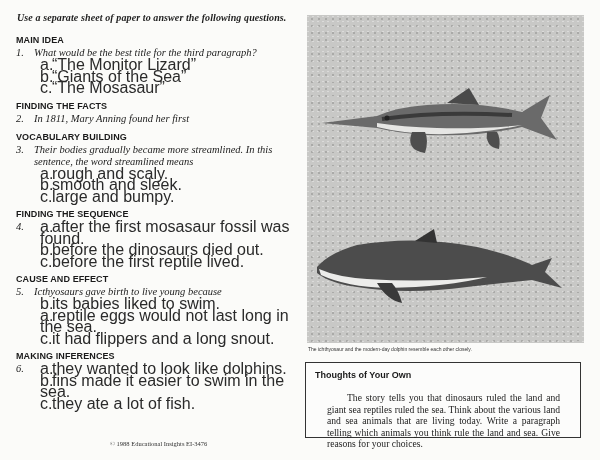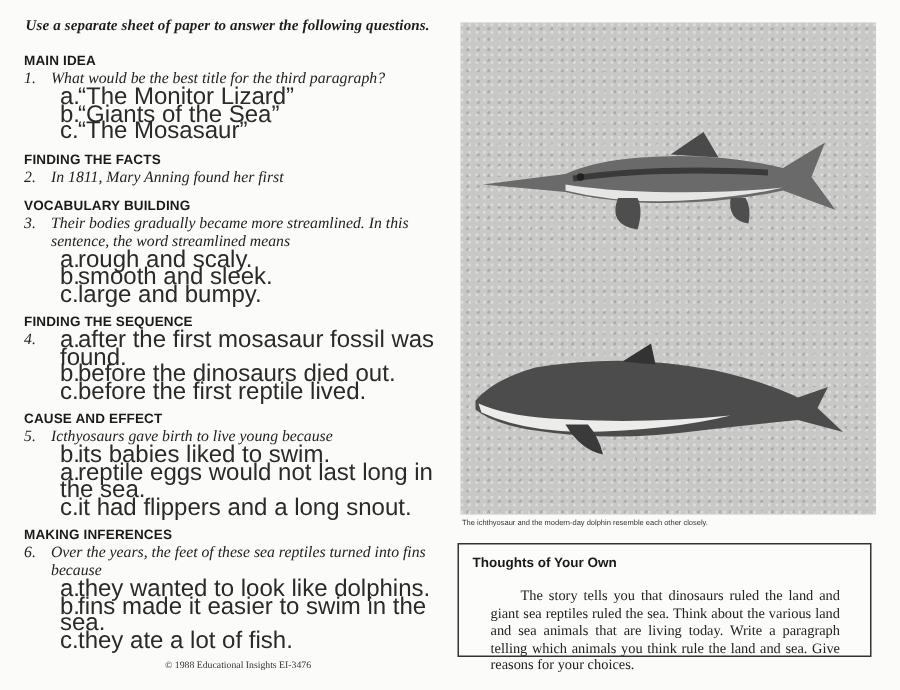--- a/index.html
+++ b/index.html
@@ -119,21 +119,20 @@
     <ul class="opts">
       <li><span class="opt-letter">b.</span><span>its babies liked to swim.</span></li>
       <li><span class="opt-letter">a.</span><span>reptile eggs would not last long in the sea.</span></li>
       <li><span class="opt-letter">c.</span><span>it had flippers and a long snout.</span></li>
     </ul>
   </div>
 
   <div class="sec-title">MAKING INFERENCES</div>
   <div class="q">
     <span class="q-num">6.</span>
-    <div class="q-text">Over the years, the feet of these sea reptiles turned into fins because</div>
     <ul class="opts">
       <li><span class="opt-letter">a.</span><span>they wanted to look like dolphins.</span></li>
       <li><span class="opt-letter">b.</span><span>fins made it easier to swim in the sea.</span></li>
       <li><span class="opt-letter">c.</span><span>they ate a lot of fish.</span></li>
     </ul>
   </div>
 </div>
 
 <div class="copyright">© 1988 Educational Insights EI-3476</div>
 

